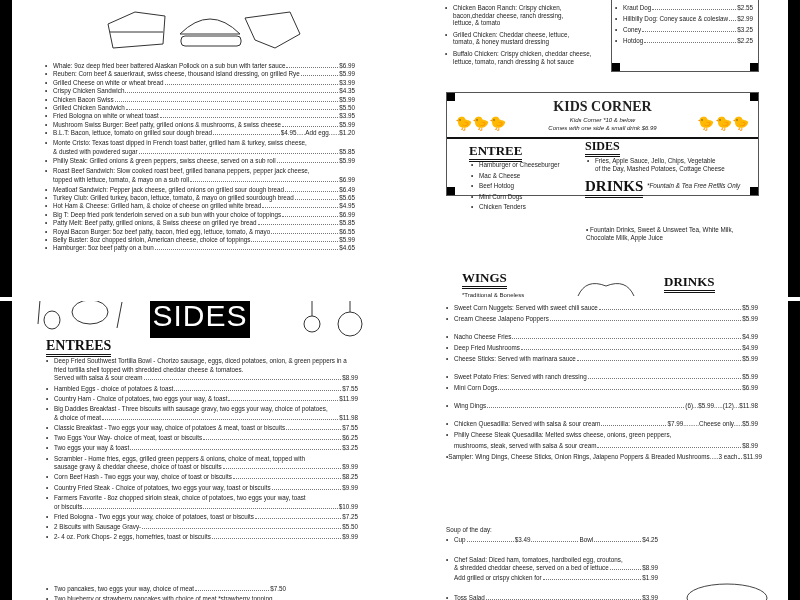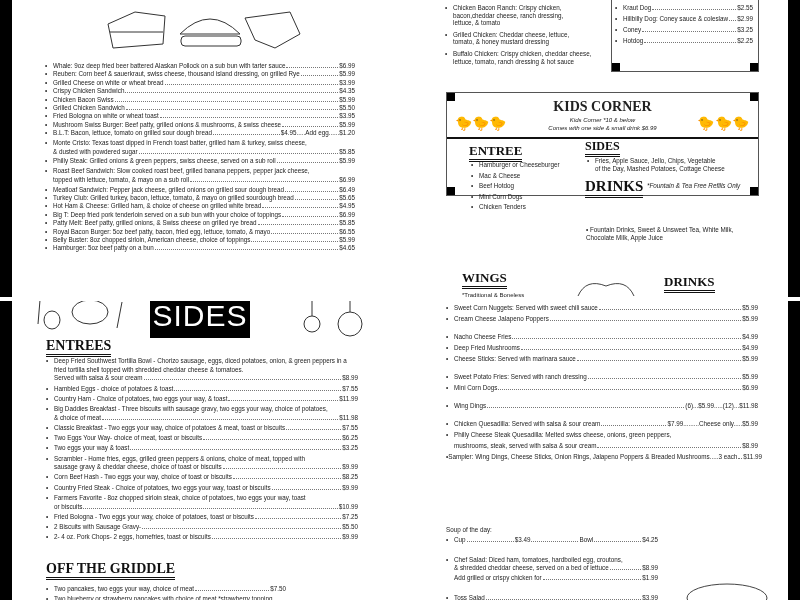--- a/index.html
+++ b/index.html
@@ -343,21 +343,20 @@
         <span class="d"></span>
         <span class="p">$5.50</span>
       </div>
       <div class="item row" style="position: absolute; left: 0px; top: 176.1px; width: 312px;">
         <span class="b">•</span>
         <span class="t">2- 4 oz. Pork Chops- 2 eggs, homefries, toast or biscuits</span>
         <span class="d"></span>
         <span class="p">$9.99</span>
       </div>
     </div>
-  <div class="head" style="left:46px;top:261px;font-size:14px">OFF THE GRIDDLE</div>
   <div id="q3grid" style="position:absolute;left:46px;top:285px;width:240px">
       <div class="item row" style="position: absolute; left: 0px; top: 0px; width: 240px;">
         <span class="b">•</span>
         <span class="t">Two pancakes, two eggs your way, choice of meat</span>
         <span class="d"></span>
         <span class="p">$7.50</span>
       </div>
       <div class="item" style="position: absolute; left: 0px; top: 10px; width: 240px;"><span class="b">•</span><span class="t">Two blueberry or strawberry pancakes with choice of meat *strawberry topping</span></div>
     </div>
 </div>

